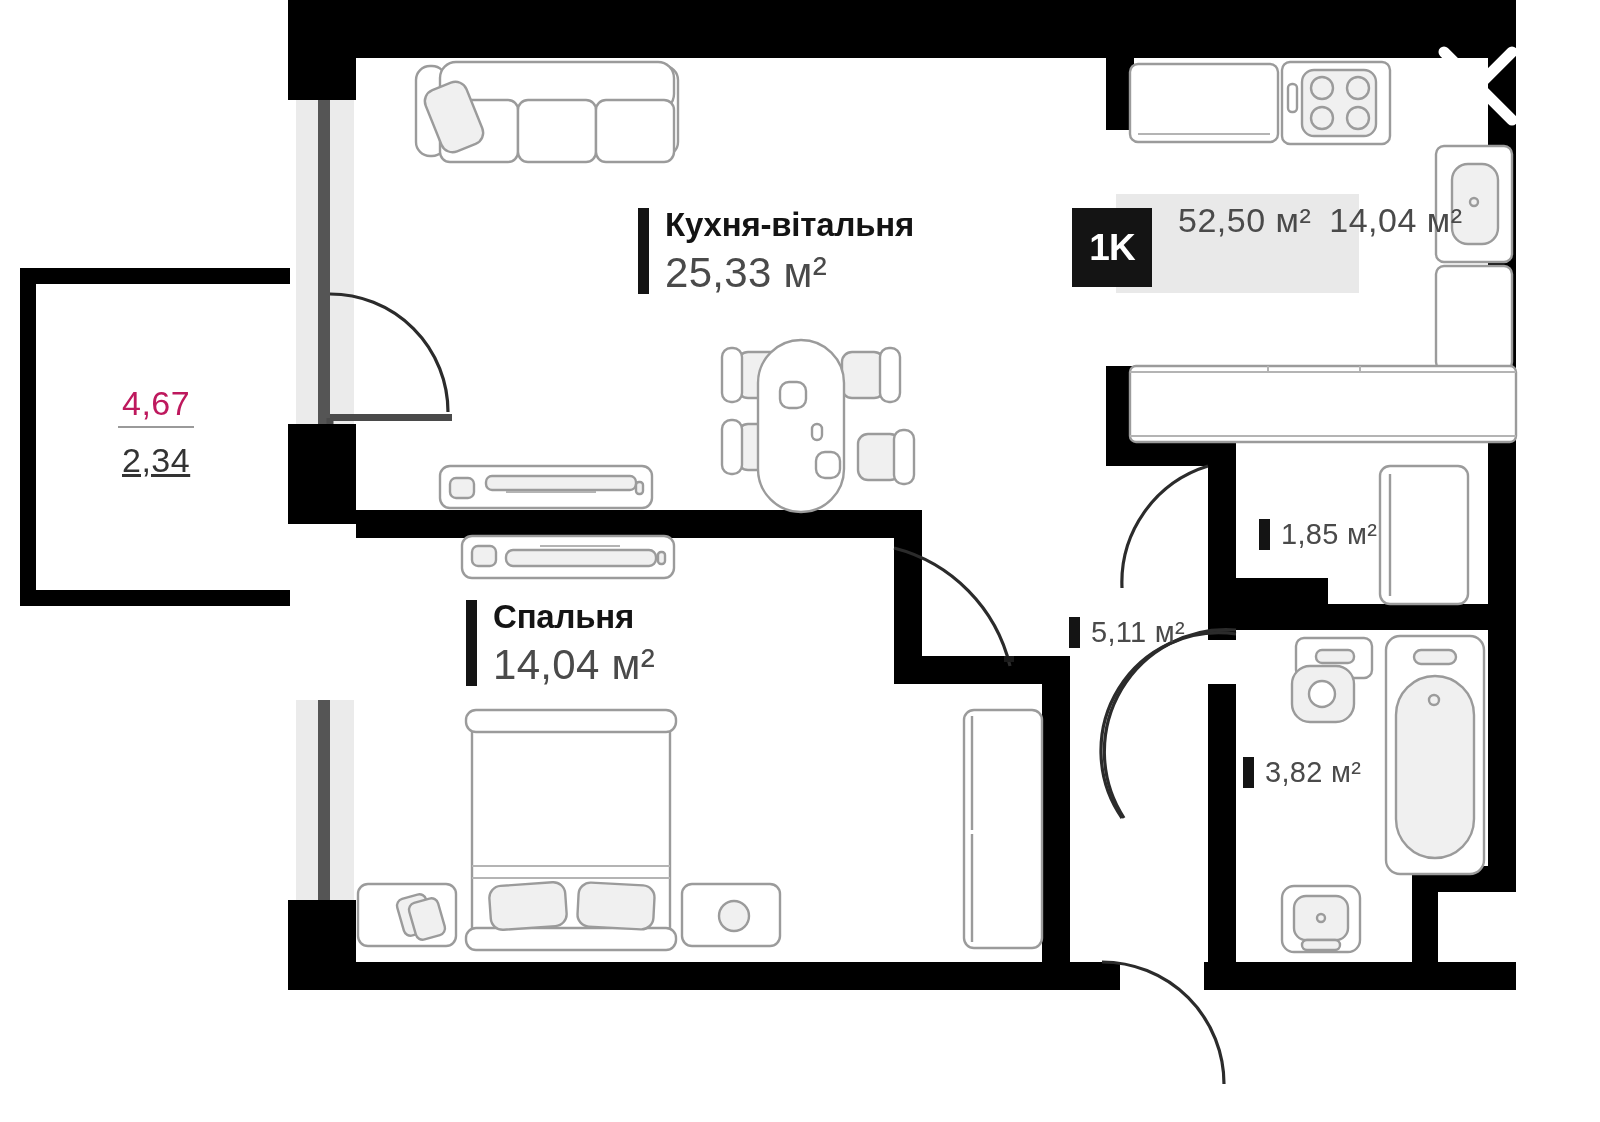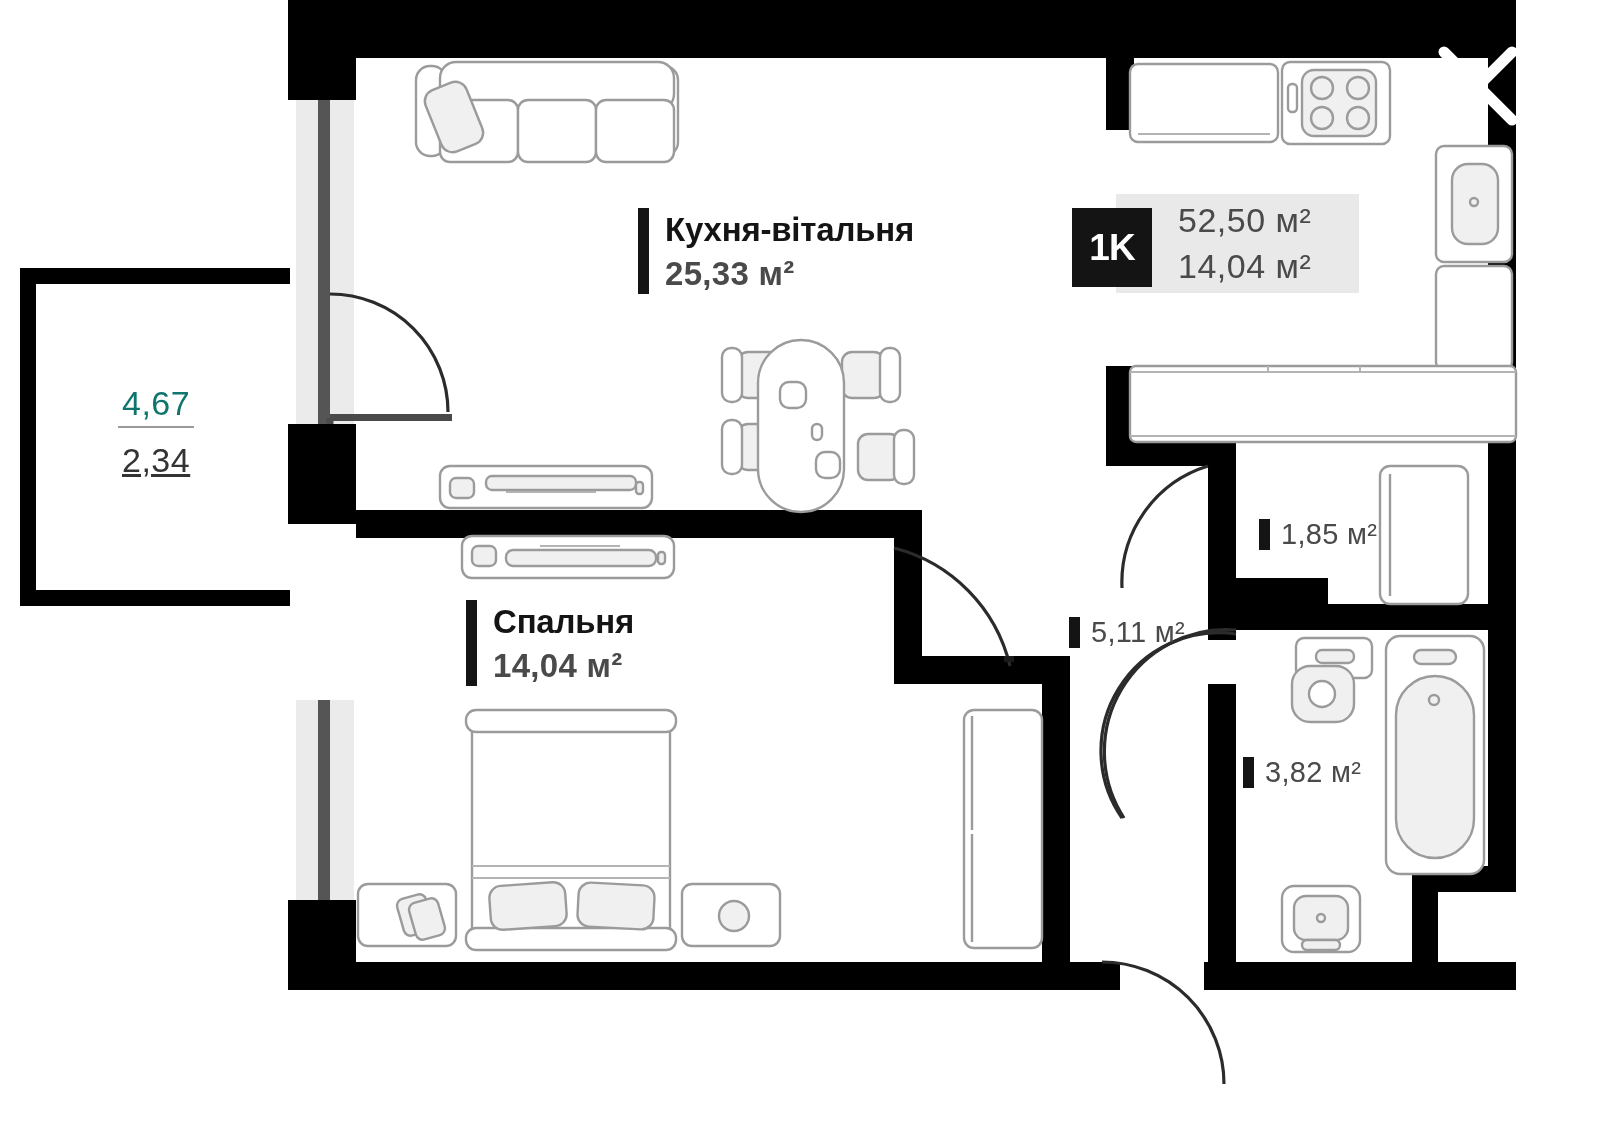--- a/index.html
+++ b/index.html
@@ -5,46 +5,46 @@
   html,body{margin:0;padding:0;background:#ffffff;}
   body{width:1600px;height:1122px;overflow:hidden;
        font-family:"Liberation Sans", sans-serif;}
   #stage{position:relative;width:1600px;height:802px;background:#ffffff;}
   svg#plan{position:absolute;left:0;top:0;width:1600px;height:1122px;}
 
   
   .lbl{position:absolute;}
   .roomname{font-size:33px;font-weight:bold;color:#141414;letter-spacing:-0.2px;
             line-height:1;white-space:nowrap;}
-  .roomarea{font-size:33px;font-weight:700;color:#4a4a4a;letter-spacing:0.3px;
+  .roomarea{font-size:42px;font-weight:400;color:#4a4a4a;letter-spacing:0.3px;
             line-height:1;white-space:nowrap;}
   .smallarea{font-size:29px;font-weight:400;color:#4a4a4a;letter-spacing:0.3px;
              line-height:1;white-space:nowrap;}
 
   .roomblock{display:flex;align-items:stretch;gap:16px;}
   .roomblock .bar{width:11px;background:#141414;border-radius:0;}
   .roomblock .txt{display:flex;flex-direction:column;justify-content:center;gap:11px;}
 
   .smallblock{display:flex;align-items:center;gap:11px;margin-left:35px;}
   .smallblock .bar{width:11px;height:31px;background:#141414;}
 
   
   #summary{position:absolute;left:1116px;top:194px;width:243px;height:99px;
            background:#e9e9e9;}
   #typebadge{position:absolute;left:1072px;top:208px;width:80px;height:79px;
              background:#141414;display:flex;align-items:center;justify-content:center;}
   #typebadge span{color:#ffffff;font-size:37px;font-weight:bold;letter-spacing:-1px;}
   #areastack{position:absolute;left:1178px;top:200px;display:flex;
-             flex-direction:column;gap:5px;}
+             flex-direction:row;gap:18px;}
   #areastack div{font-size:34px;color:#4a4a4a;letter-spacing:0.5px;line-height:1.22;
                  white-space:nowrap;}
 
   
   #balcdims{position:absolute;left:118px;top:384px;text-align:center;}
-  #balcdims .top{font-size:34px;color:#0f766e;letter-spacing:0.5px;
+  #balcdims .top{font-size:34px;color:#be185d;letter-spacing:0.5px;
                  padding:0 4px 3px 4px;border-bottom:2px solid #9a9a9a;}
   #balcdims .bot{font-size:34px;color:#333;letter-spacing:0.5px;padding-top:13px;text-decoration:underline;}
 
   
   #closebtn{position:absolute;left:1432px;top:40px;width:92px;height:92px;
             cursor:pointer;}
 </style>
 </head>
 <body>
 

